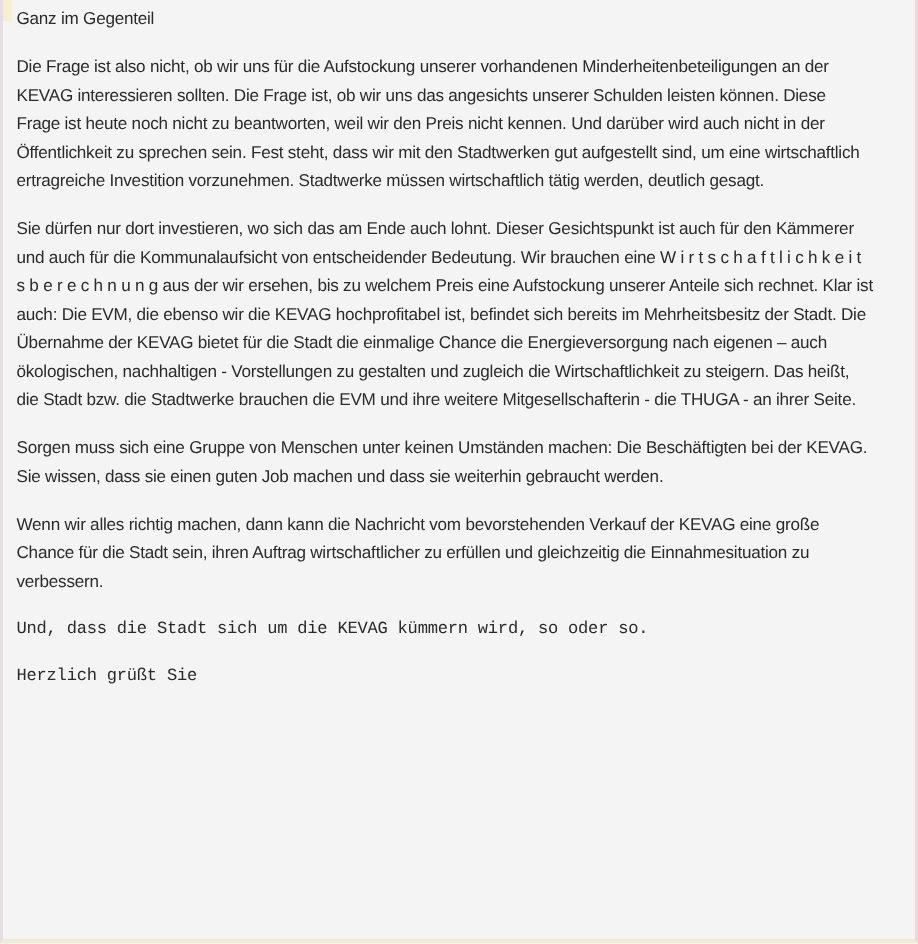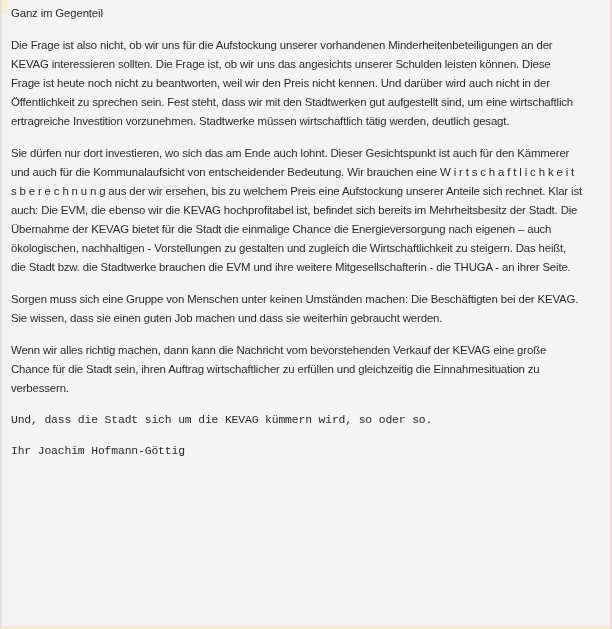--- a/index.html
+++ b/index.html
@@ -58,16 +58,16 @@
   <div class="corner-mark"></div>
 
   <p class="title">Ganz im Gegenteil</p>
 
   <p>Die Frage ist also nicht, ob wir uns für die Aufstockung unserer vorhandenen Minderheitenbeteiligungen an der KEVAG interessieren sollten. Die Frage ist, ob wir uns das angesichts unserer Schulden leisten können. Diese Frage ist heute noch nicht zu beantworten, weil wir den Preis nicht kennen. Und darüber wird auch nicht in der Öffentlichkeit zu sprechen sein. Fest steht, dass wir mit den Stadtwerken gut aufgestellt sind, um eine wirtschaftlich ertragreiche Investition vorzunehmen. Stadtwerke müssen wirtschaftlich tätig werden, deutlich gesagt.</p>
   <p>Sie dürfen nur dort investieren, wo sich das am Ende auch lohnt. Dieser Gesichtspunkt ist auch für den Kämmerer und auch für die Kommunalaufsicht von entscheidender Bedeutung. Wir brauchen eine W i r t s c h a f t l i c h k e i t s b e r e c h n u n g aus der wir ersehen, bis zu welchem Preis eine Aufstockung unserer Anteile sich rechnet. Klar ist auch: Die EVM, die ebenso wir die KEVAG hochprofitabel ist, befindet sich bereits im Mehrheitsbesitz der Stadt. Die Übernahme der KEVAG bietet für die Stadt die einmalige Chance die Energieversorgung nach eigenen – auch ökologischen, nachhaltigen - Vorstellungen zu gestalten und zugleich die Wirtschaftlichkeit zu steigern. Das heißt, die Stadt bzw. die Stadtwerke brauchen die EVM und ihre weitere Mitgesellschafterin - die THUGA - an ihrer Seite.</p>
   <p>Sorgen muss sich eine Gruppe von Menschen unter keinen Umständen machen: Die Beschäftigten bei der KEVAG. Sie wissen, dass sie einen guten Job machen und dass sie weiterhin gebraucht werden.</p>
   <p>Wenn wir alles richtig machen, dann kann die Nachricht vom bevorstehenden Verkauf der KEVAG eine große Chance für die Stadt sein, ihren Auftrag wirtschaftlicher zu erfüllen und gleichzeitig die Einnahmesituation zu verbessern.</p>
 
   <p class="single">Und, dass die Stadt sich um die KEVAG kümmern wird, so oder so.</p>
-  <p class="single">Ihr Joachim Hofmann-Göttig</p>
+  <p class="single">Herzlich grüßt Sie</p>
 
 
 </div>
 
 </body></html>

